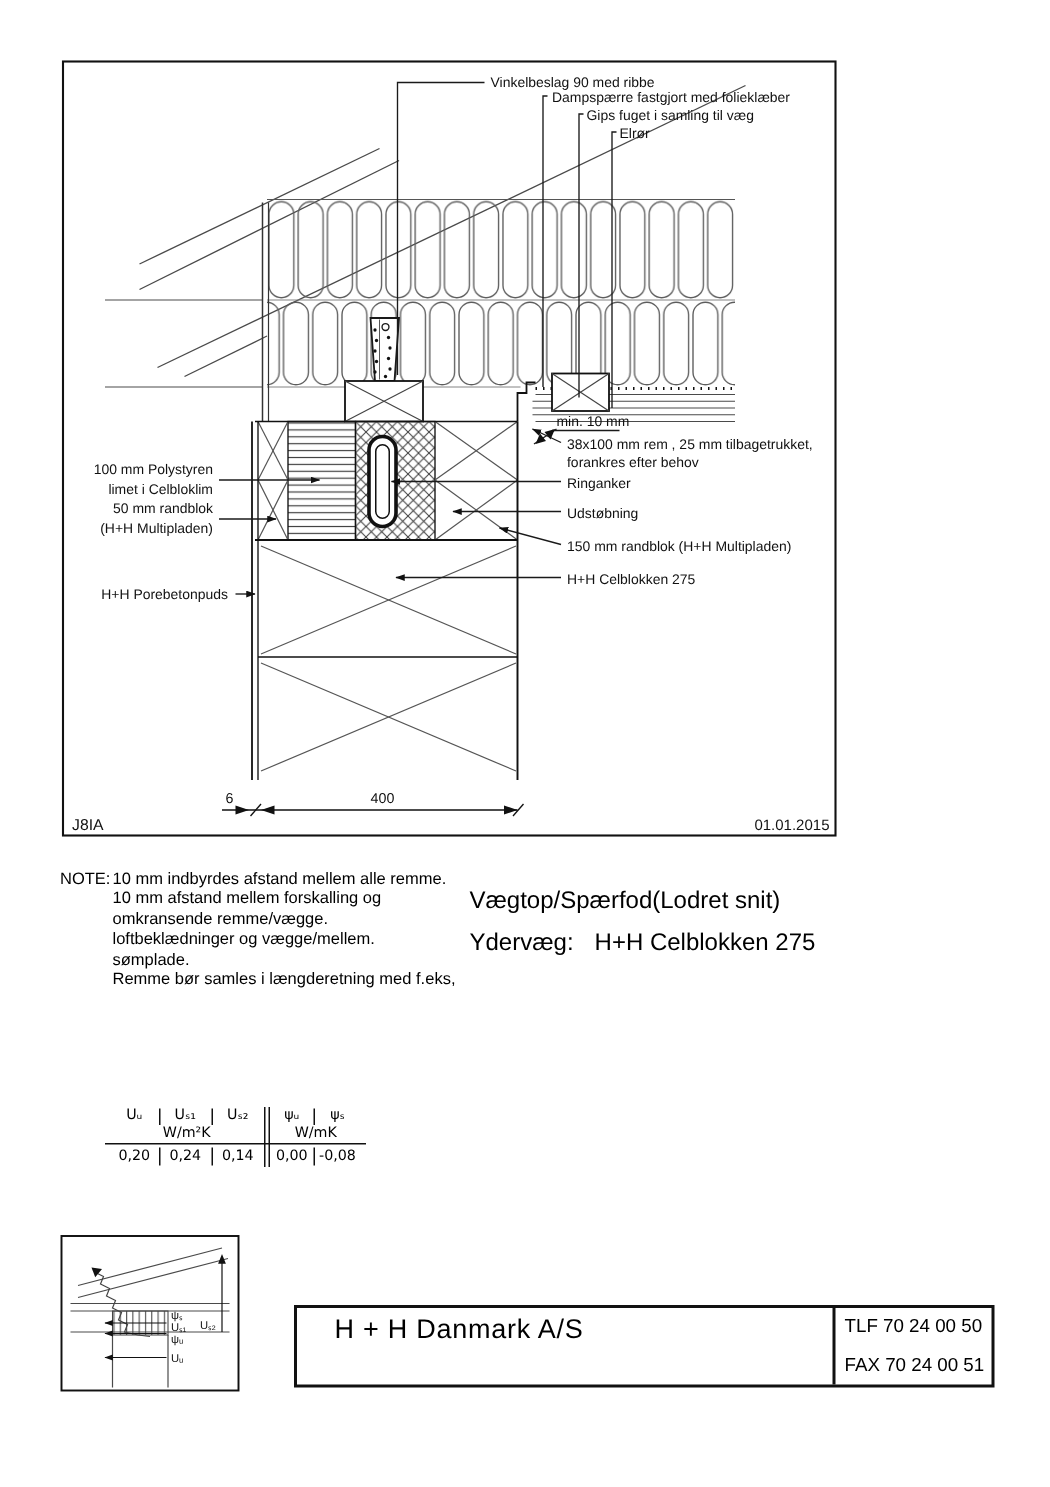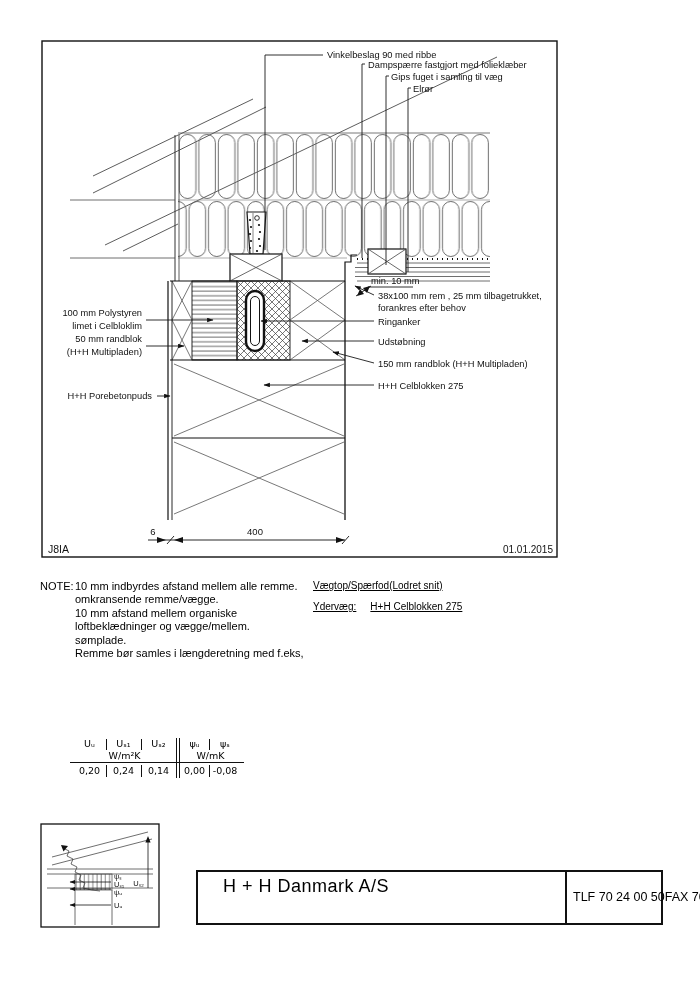--- a/index.html
+++ b/index.html
@@ -4,39 +4,39 @@
 <style>
   html,body{margin:0;padding:0;background:#fff;}
   .page{position:relative;width:700px;height:991px;background:#fff;overflow:hidden;
         font-family:"Liberation Sans",sans-serif;color:#000000;}
   svg text{font-family:"Liberation Sans",sans-serif;fill:#111;}
   .abs{position:absolute;}
   
   .note{position:absolute;left:40px;top:580px;font-size:11px;line-height:13.4px;display:flex;}
   .note .lbl{width:35px;}
   
-  .secinfo{position:absolute;left:313px;top:580px;font-size:10px;text-decoration:underline;}
+  .secinfo{position:absolute;left:313px;top:592px;font-size:16px;}
   .secinfo .row2{margin-top:10px;}
   .secinfo .val{margin-left:14px;}
   
   .utable{position:absolute;left:73px;top:738px;width:168px;height:40px;
           font-family:"DejaVu Sans",sans-serif;font-size:9.5px;}
   .utable .cell{position:absolute;text-align:center;height:12px;line-height:12px;}
   .utable .vsep{position:absolute;width:1px;background:#111;}
   .utable .dbl{position:absolute;width:1px;background:#111;top:0;height:40px;}
   .utable .hline{position:absolute;left:-3px;width:174px;height:1px;background:#111;top:24px;}
   
   .tblock{position:absolute;left:196px;top:870px;width:467px;height:55px;border:2px solid #111;
           display:flex;box-sizing:border-box;}
   .tblock .left{flex:1;display:flex;flex-direction:column;justify-content:space-between;
                 padding:4px 6px 5px 9px;box-sizing:border-box;margin-left:16px;}
   .tblock .company{font-size:18px;letter-spacing:0.5px;}
   .tblock .address{font-size:13px;word-spacing:4px;white-space:nowrap;}
-  .tblock .right{width:96px;border-left:2px solid #111;display:flex;flex-direction:row;
-                 justify-content:space-between;padding:5px 3px 6px 6px;box-sizing:border-box;align-items:center;}
+  .tblock .right{width:106px;border-left:2px solid #111;display:flex;flex-direction:column;
+                 justify-content:space-between;padding:5px 3px 6px 6px;box-sizing:border-box;}
   .tblock .right div{font-size:12.5px;white-space:nowrap;}
 </style>
 </head>
 <body>
 
 <div class="page">
 
 <svg class="abs" style="left:0;top:0" width="700" height="580" viewBox="0 0 700 580">
   <defs>
     <pattern id="batt1" x="178" y="133" width="19.5" height="67" patternUnits="userSpaceOnUse">
@@ -205,22 +205,22 @@
   </g>
 
   <text x="48" y="553" font-size="10.5">J8IA</text>
   <text x="553" y="553" font-size="10" text-anchor="end">01.01.2015</text>
 </svg>
 
 <div class="note">
   <div class="lbl">NOTE:</div>
   <div>
     <div>10 mm indbyrdes afstand mellem alle remme.</div>
+    <div>10 mm afstand mellem forskalling og</div>
     <div>omkransende remme/vægge.</div>
-    <div>10 mm afstand mellem organiske</div>
     <div>loftbeklædninger og vægge/mellem.</div>
     <div>sømplade.</div>
     <div>Remme bør samles i længderetning med f.eks,</div>
   </div>
 </div>
 
 <div class="secinfo">
   <div>Vægtop/Spærfod(Lodret snit)</div>
   <div class="row2">
     <span>Ydervæg:</span><span class="val">H+H Celblokken 275</span>

